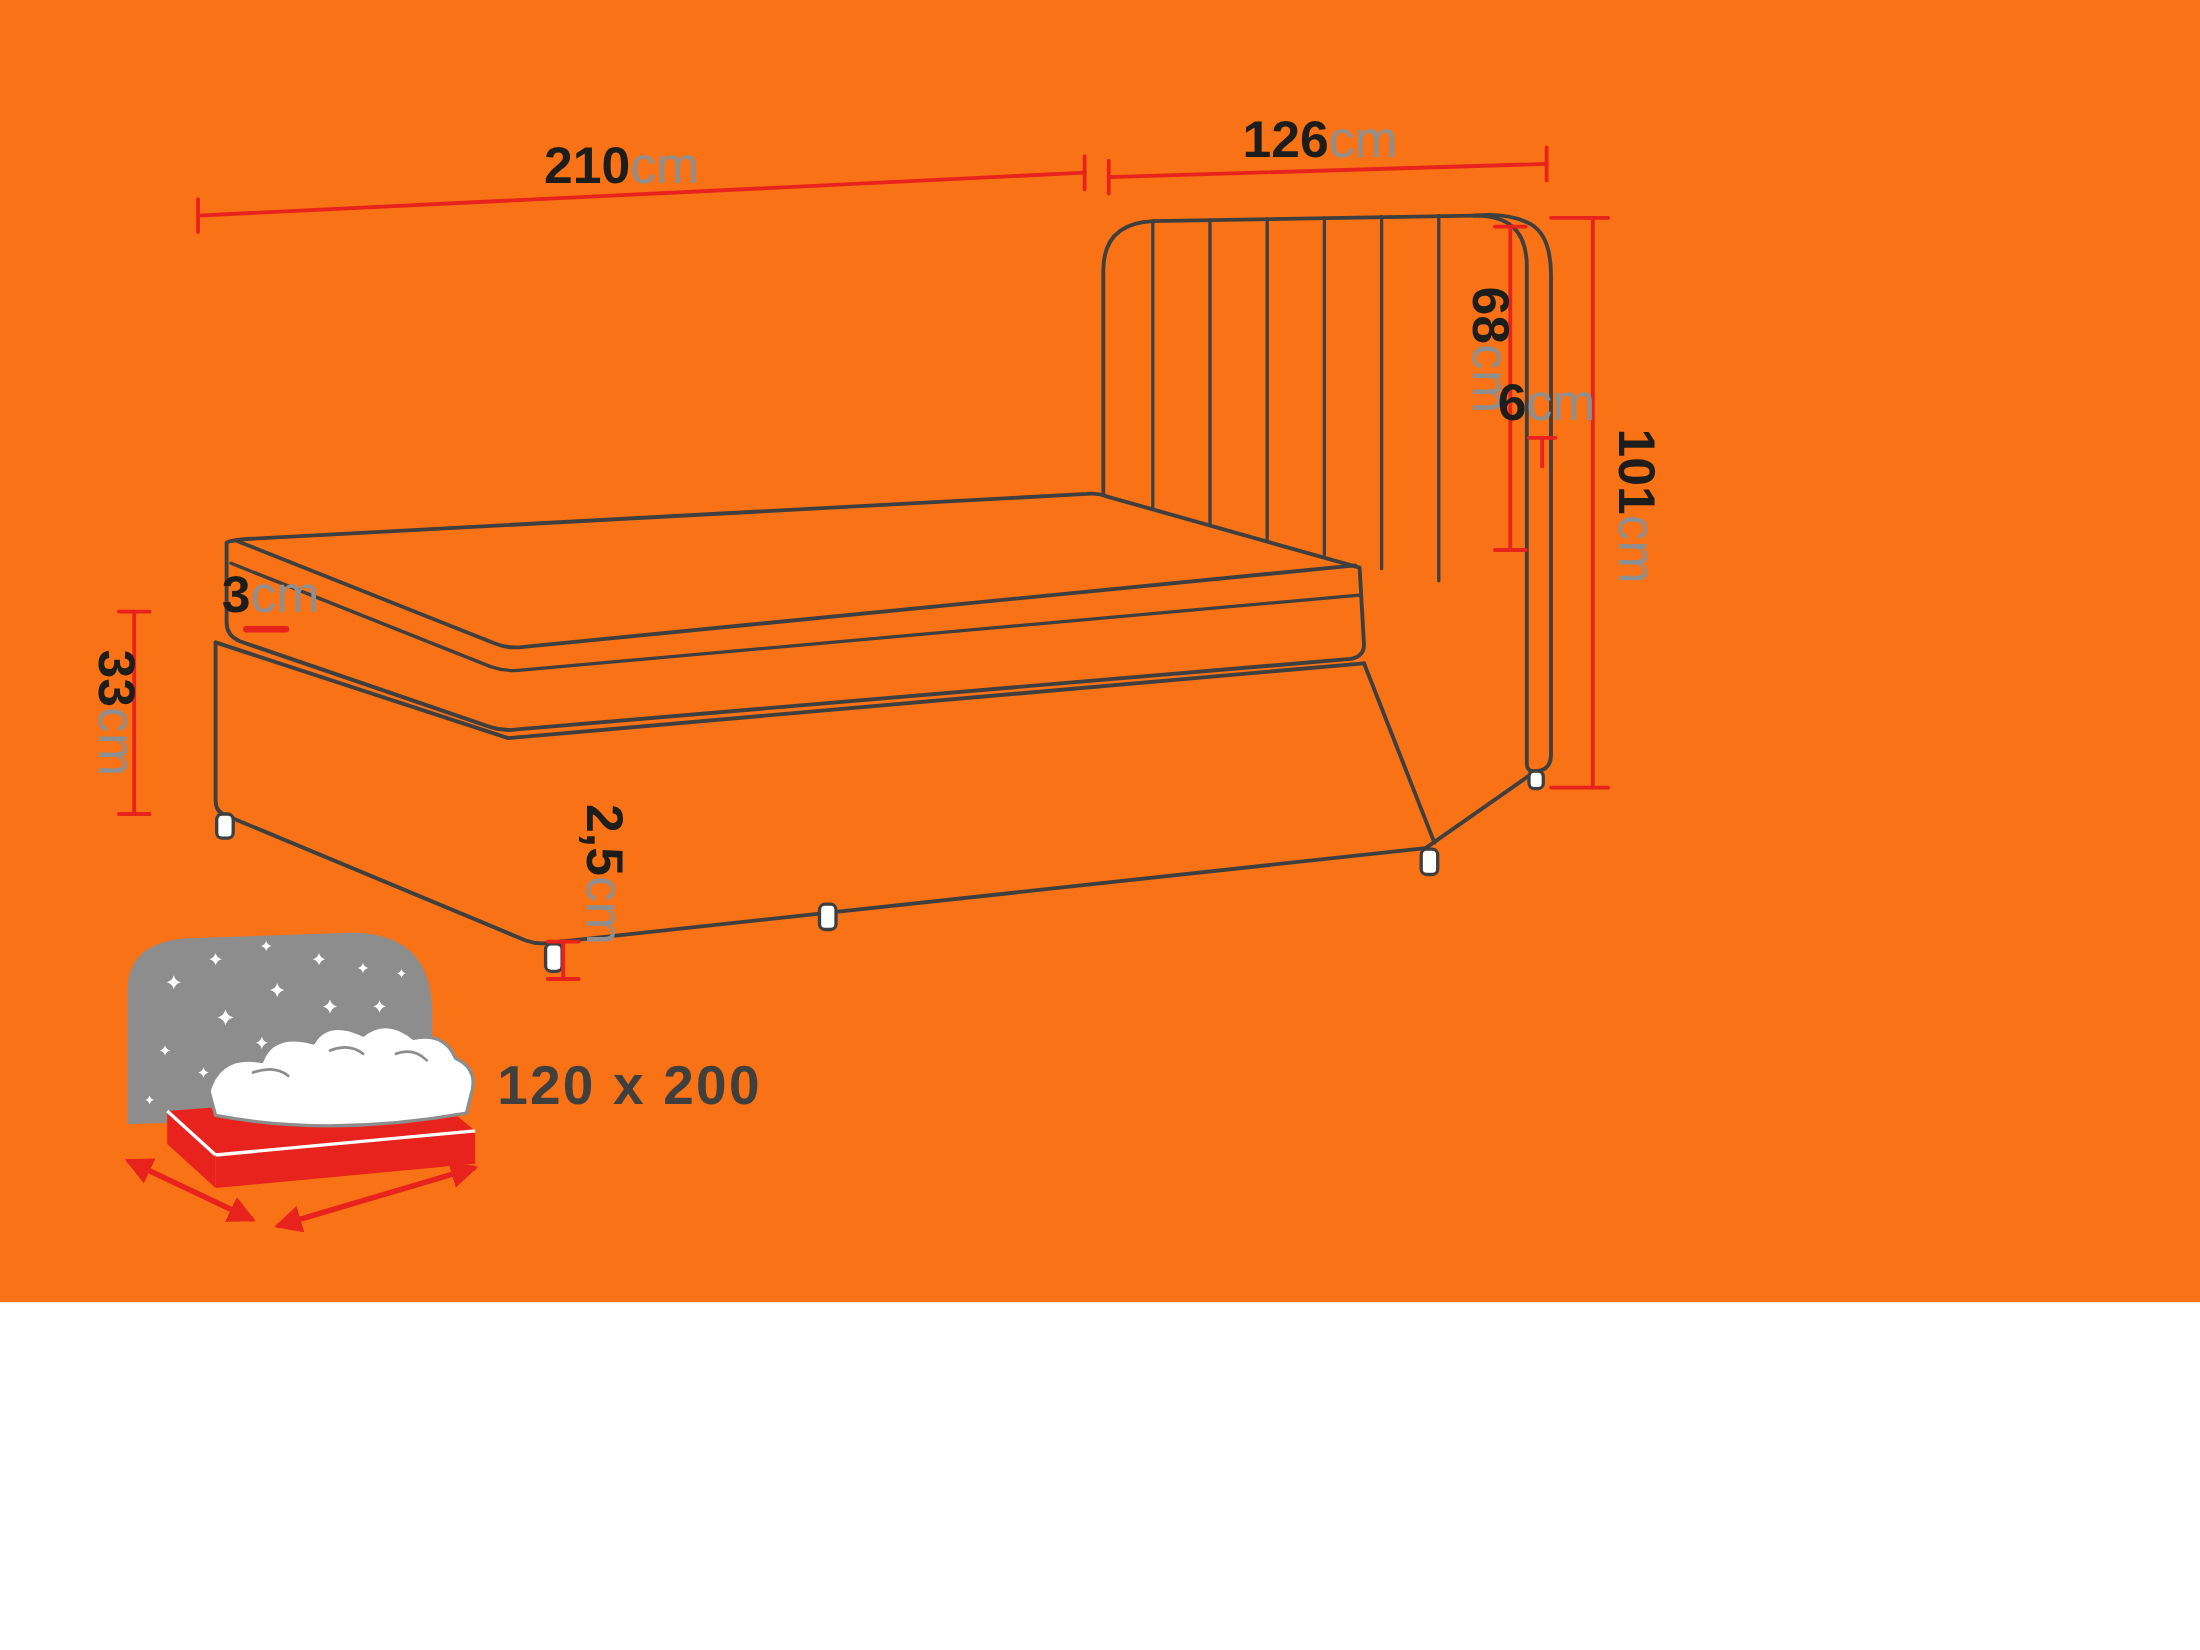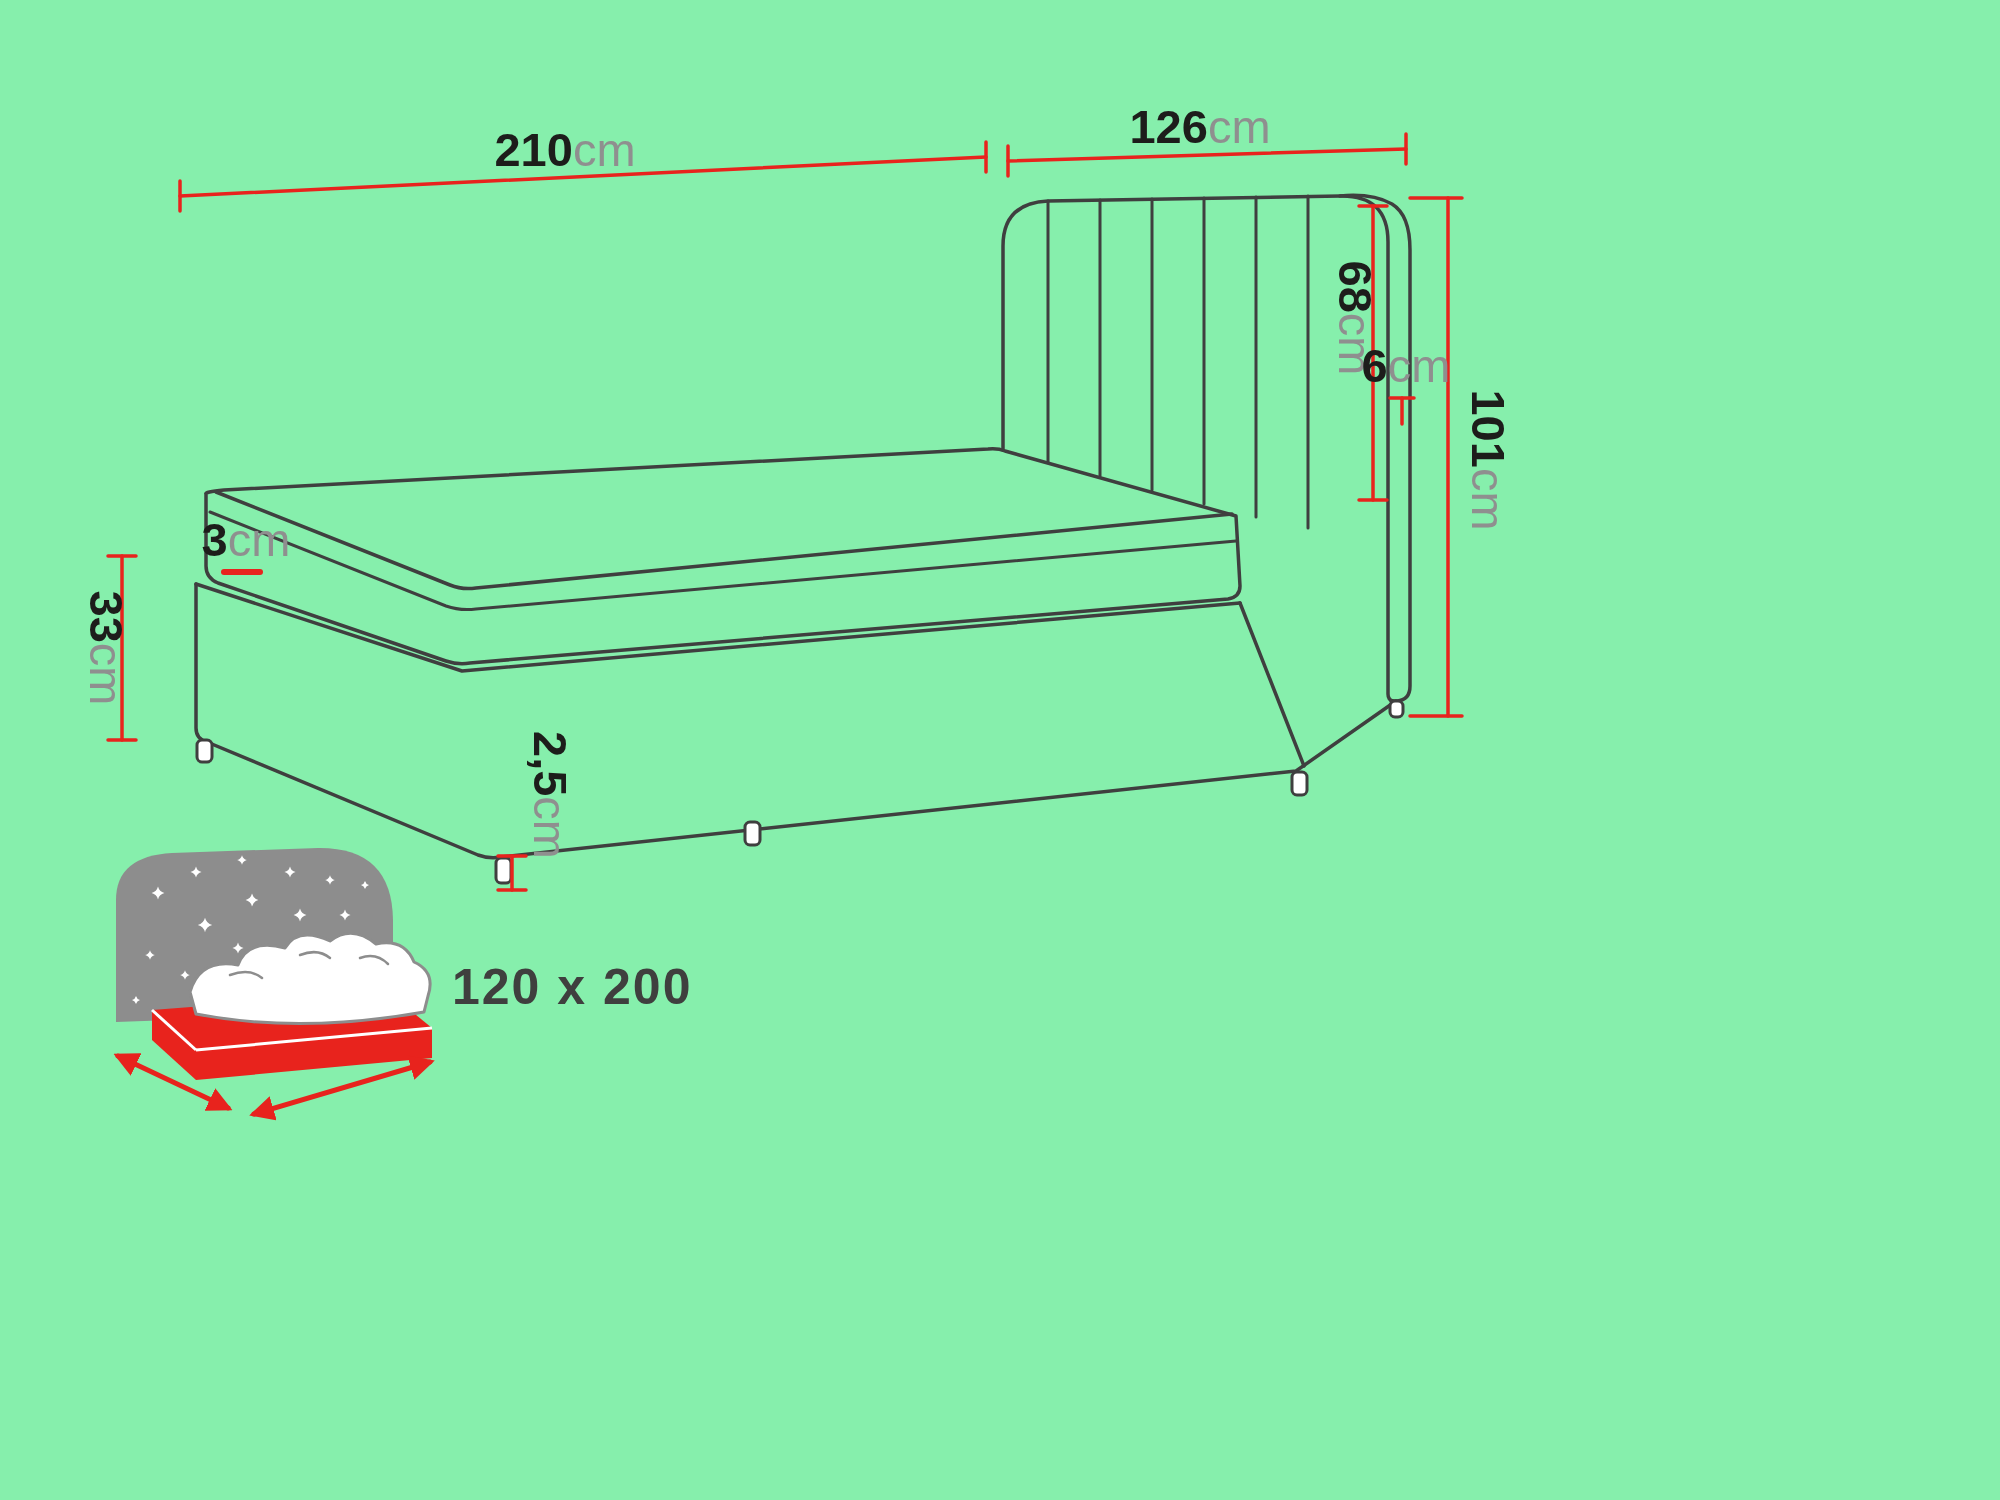--- a/index.html
+++ b/index.html
@@ -1,16 +1,16 @@
 <!DOCTYPE html>
 <html><head>
 <meta charset="utf-8">
 <style>
   html,body{margin:0;padding:0;background:#ffffff;}
-  .stage{width:2000px;height:1500px;position:relative;background:#86efac;overflow:hidden;}
+  .stage{width:2000px;height:1184px;position:relative;background:#f97316;overflow:hidden;}
   svg{display:block;}
   .outline{fill:none;stroke:#3f3f3f;stroke-width:3.5;stroke-linecap:round;stroke-linejoin:round;}
   .channel{fill:none;stroke:#3f3f3f;stroke-width:3;stroke-linecap:round;}
   .legfill{fill:#ffffff;stroke:#3f3f3f;stroke-width:3;}
   .dim{fill:none;stroke:#e8231d;stroke-width:3.5;stroke-linecap:round;}
   .dimbar{fill:none;stroke:#e8231d;stroke-width:6;stroke-linecap:round;}
   .num{font-family:"Liberation Sans",sans-serif;font-weight:700;font-size:47px;fill:#1d1d1b;}
   .unit{font-family:"Liberation Sans",sans-serif;font-weight:400;font-size:47px;fill:#8f8f8f;}
   .size{font-family:"Liberation Sans",sans-serif;font-weight:700;font-size:50px;fill:#3f3f3e;letter-spacing:2px;}
   .icon-gray{fill:#8d8d8d;stroke:none;}

